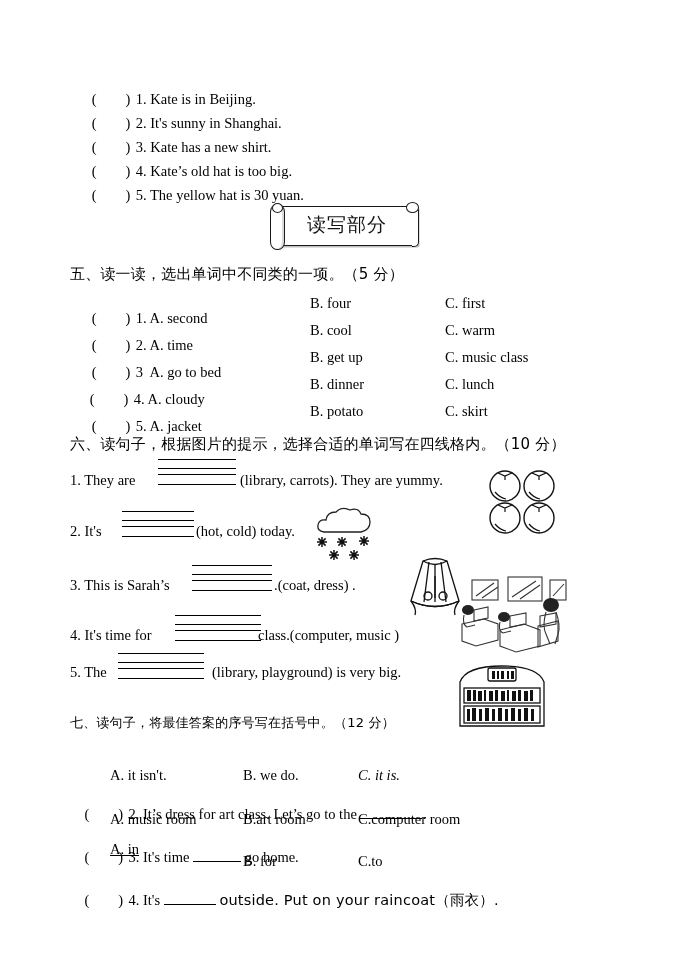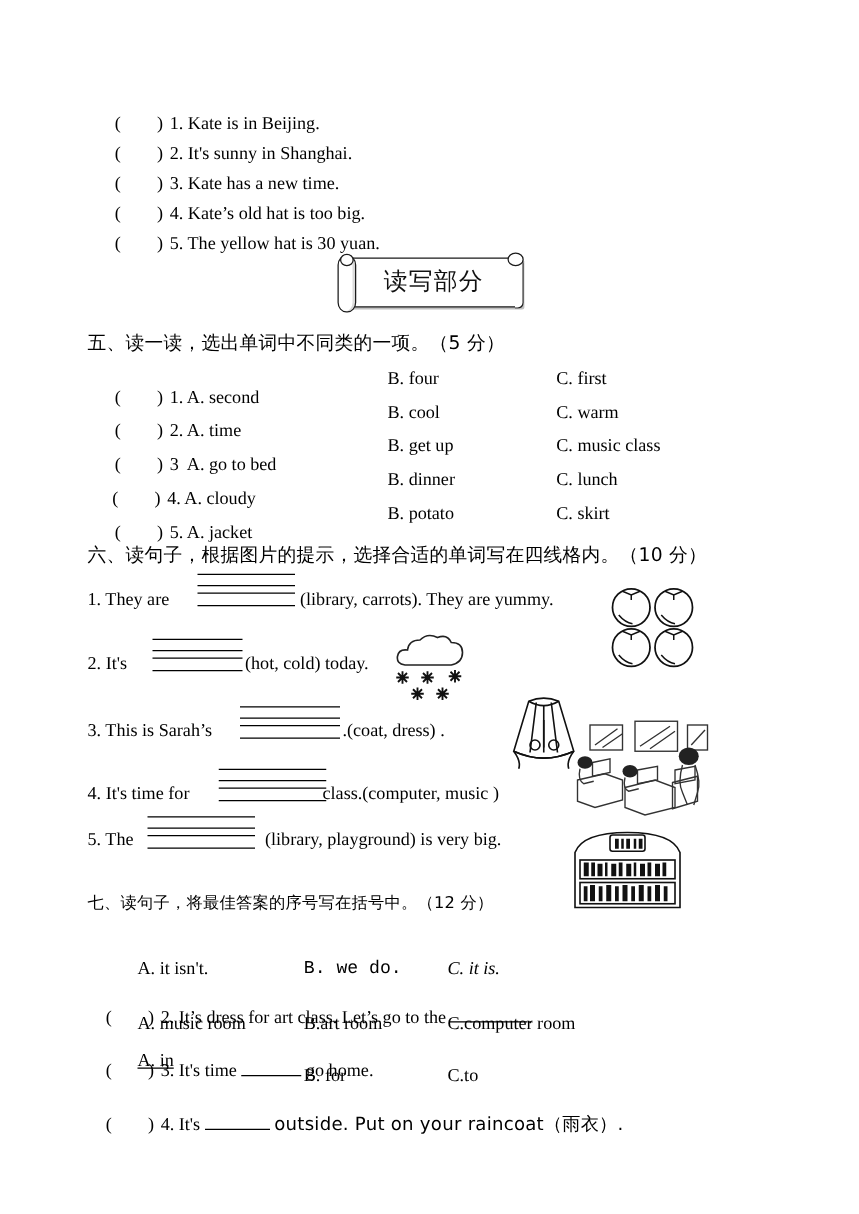--- a/index.html
+++ b/index.html
@@ -143,21 +143,21 @@
 <div class="page">
 
   <div>
     <div class="tf-row en" style="top:77px;">
       <span class="tf-paren">(        )</span><span>1.</span> <span>Kate is in Beijing.</span>
     </div>
     <div class="tf-row en" style="top:101px;">
       <span class="tf-paren">(        )</span><span>2.</span> <span>It's sunny in Shanghai.</span>
     </div>
     <div class="tf-row en" style="top:125px;">
-      <span class="tf-paren">(        )</span><span>3.</span> <span>Kate has a new time.</span>
+      <span class="tf-paren">(        )</span><span>3.</span> <span>Kate has a new shirt.</span>
     </div>
     <div class="tf-row en" style="top:149px;">
       <span class="tf-paren">(        )</span><span>4.</span> <span>Kate’s old hat is too big.</span>
     </div>
     <div class="tf-row en" style="top:173px;">
       <span class="tf-paren">(        )</span><span>5.</span> <span>The yellow hat is 30 yuan.</span>
     </div>
   </div>
 
   <div class="banner">
@@ -380,21 +380,21 @@
         <rect x="62" y="51" width="3" height="12"></rect>
         <rect x="68" y="50" width="4" height="13"></rect>
         <rect x="75" y="51" width="3" height="12"></rect>
       </g>
     </svg>
   </div>
 
   <div class="cn abs" style="left:70px; top:716px; font-size:13px;">七、读句子，将最佳答案的序号写在括号中。（12 分）</div>
 
   <div class="abs en" style="left:110px; top:768px;">A. it isn't.</div>
-  <div class="abs en" style="left:243px; top:768px;font-family:Liberation Mono, monospace;">B. we do.</div>
+  <div class="abs en" style="left:243px; top:768px;">B. we do.</div>
   <div class="abs en" style="left:358px; top:768px;font-style:italic;">C. it is.</div>
 
   <div class="abs en" style="left:70px; top:792px;">
     <span class="tf-paren">(        )</span><span>2.</span> <span>It’s dress for art class. Let’s go to the</span> <span class="ul" style="width:62px;"></span><span>.</span>
   </div>
   <div class="abs en" style="left:110px; top:812px;">A. music room</div>
   <div class="abs en" style="left:243px; top:812px;text-align:center;">B.art room</div>
   <div class="abs en" style="left:358px; top:812px;">C.computer room</div>
 
   <div class="abs en" style="left:70px; top:835px;">

